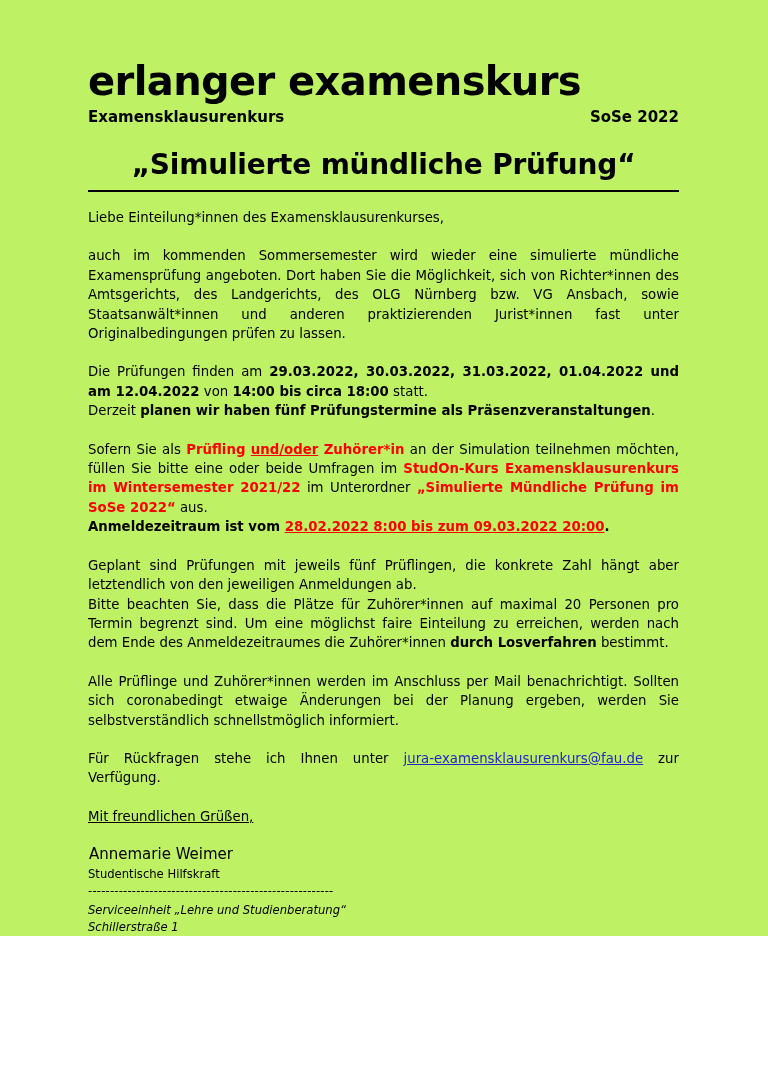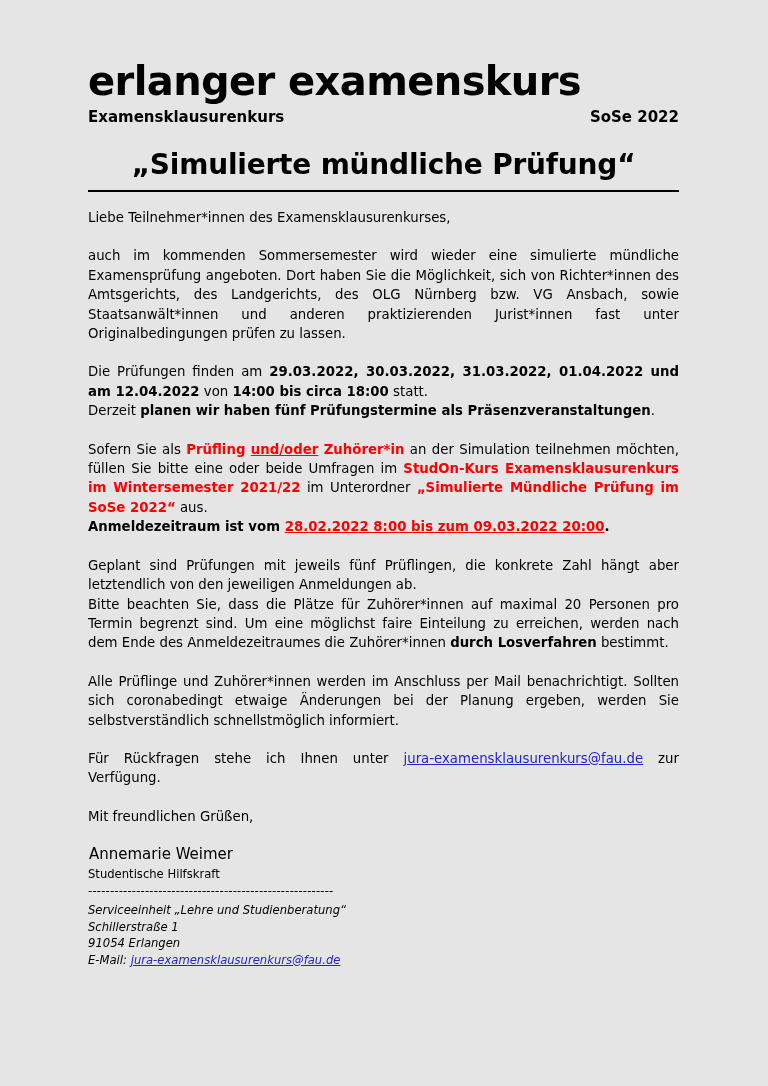--- a/index.html
+++ b/index.html
@@ -11,24 +11,24 @@
   body {
     width: 768px;
     height: 1086px;
     font-family: "DejaVu Sans", "Liberation Sans", sans-serif;
     color: #000000;
     -webkit-font-smoothing: antialiased;
   }
   .page {
     position: relative;
     width: 768px;
-    height: 1086px;
+    height: 936px;
     box-sizing: border-box;
     padding: 60px 89px 0 88px;
-    background: #e5e5e5;
+    background: #bef264;
     overflow: hidden;
   }
 
   
   .masthead {
     font-size: 40px;
     font-weight: bold;
     letter-spacing: -0.6px;
     line-height: 1.05;
     margin: 0 0 6px 0;
@@ -73,21 +73,21 @@
 
   b, .b { font-weight: bold; }
   .red { color: #ff0000; }
   .u { text-decoration: underline; }
   .link {
     color: #2424cc;
   }
 
   
   .sig-block { margin-top: 19px; }
-  .sig-greeting { margin: 0 0 19px 0; }
+  .sig-greeting { margin: 0 0 19px 0; text-decoration: underline; }
   .sig-name {
     font-size: 15px;
     line-height: 19.4px;
     margin: 1px;
   }
   .sig-role {
     font-size: 11.6px;
     line-height: 16.5px;
     margin: 0;
   }
@@ -118,21 +118,21 @@
     <span class="subhead-left">Examensklausurenkurs</span>
     <span class="subhead-right">SoSe 2022</span>
   </div>
 
   <h2 class="doc-title">„Simulierte mündliche Prüfung“</h2>
 
   <hr class="rule">
 
   <div class="body-text">
 
-    <p class="para">Liebe Teilnehmer*innen des Examensklausurenkurses,</p>
+    <p class="para">Liebe Einteilung*innen des Examensklausurenkurses,</p>
 
     <p class="para">auch im kommenden Sommersemester wird wieder eine simulierte mündliche Examensprüfung angeboten. Dort haben Sie die Möglichkeit, sich von Richter*innen des Amtsgerichts, des Landgerichts, des OLG Nürnberg bzw. VG Ansbach, sowie Staatsanwält*innen und anderen praktizierenden Jurist*innen fast unter Originalbedingungen prüfen zu lassen.</p>
 
     <p class="para">
       <span>Die Prüfungen finden am </span><b>29.03.2022, 30.03.2022, 31.03.2022, 01.04.2022 und am 12.04.2022</b><span> von </span><b>14:00 bis circa 18:00</b><span> statt.</span><br>
       <span>Derzeit </span><b>planen wir haben fünf Prüfungstermine als Präsenzveranstaltungen</b><span>.</span>
     </p>
 
     <p class="para">
       <span>Sofern Sie als </span><b class="red">Prüfling</b> <b class="red u">und/oder</b> <b class="red">Zuhörer*in</b><span> an der Simulation teilnehmen möchten, füllen Sie bitte eine oder beide Umfragen im </span><b class="red">StudOn-Kurs Examensklausurenkurs im Wintersemester 2021/22</b><span> im Unterordner </span><b class="red">„Simulierte Mündliche Prüfung im SoSe 2022“</b><span> aus.</span><br>

